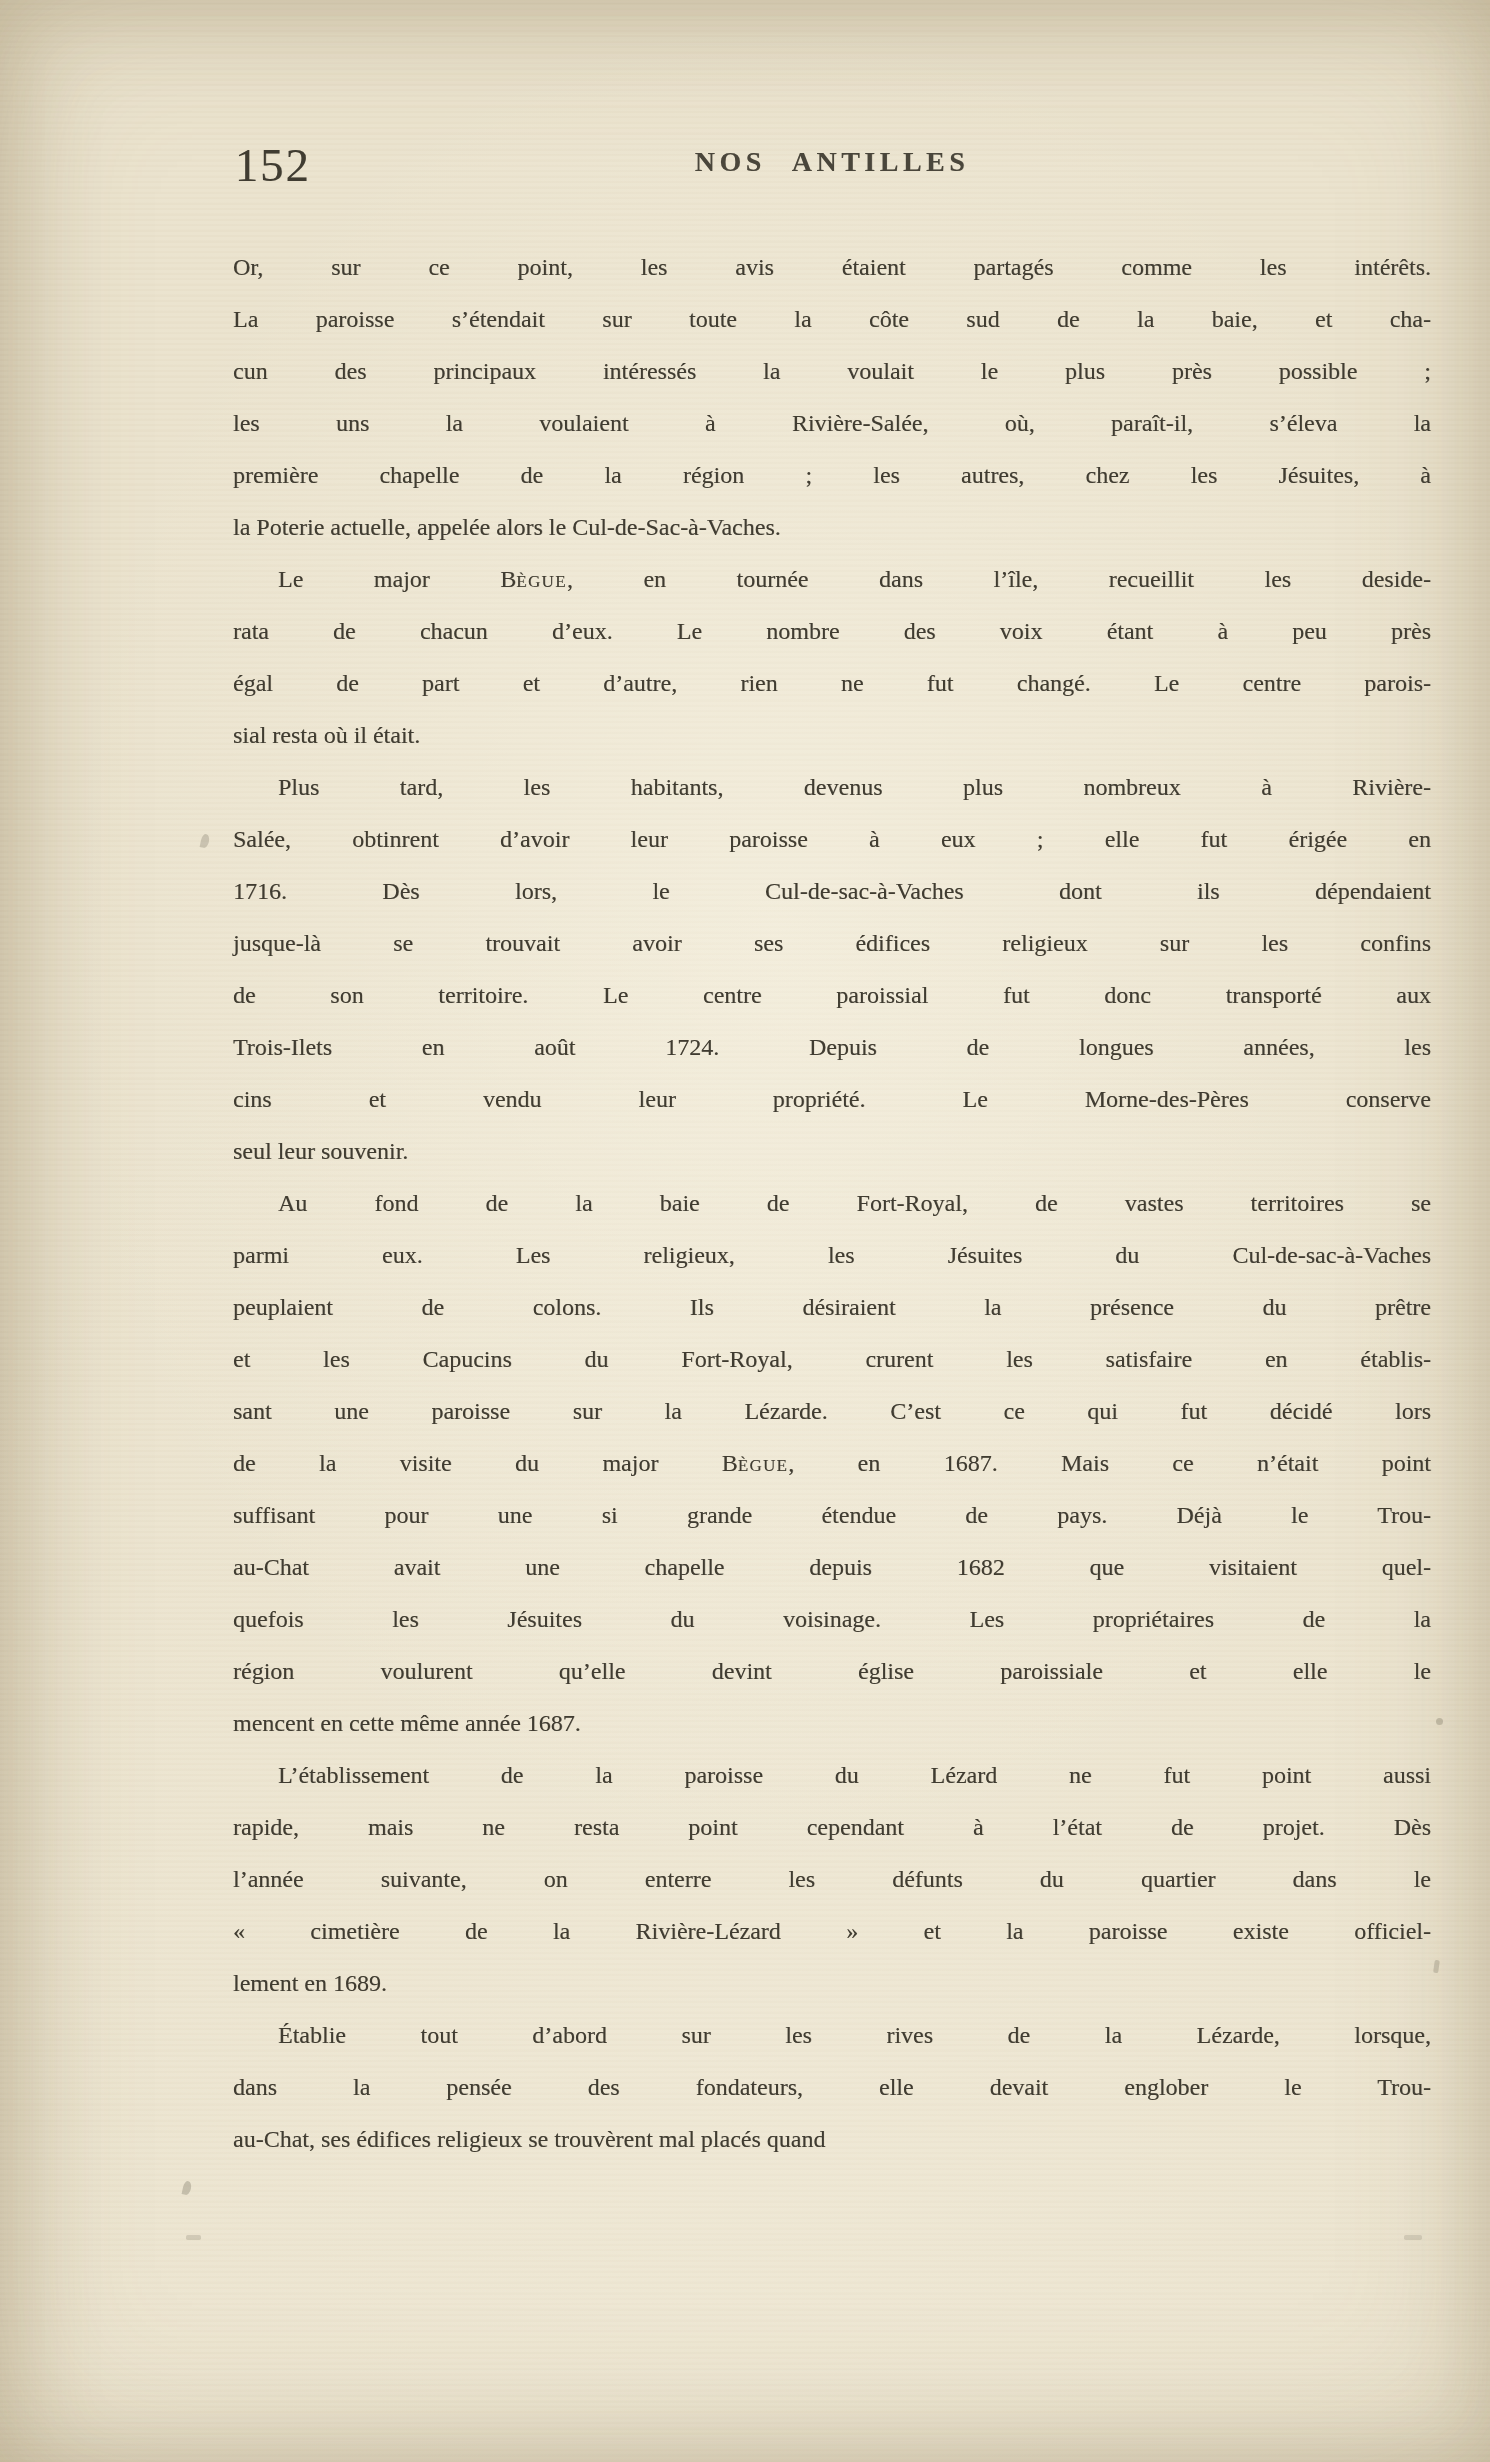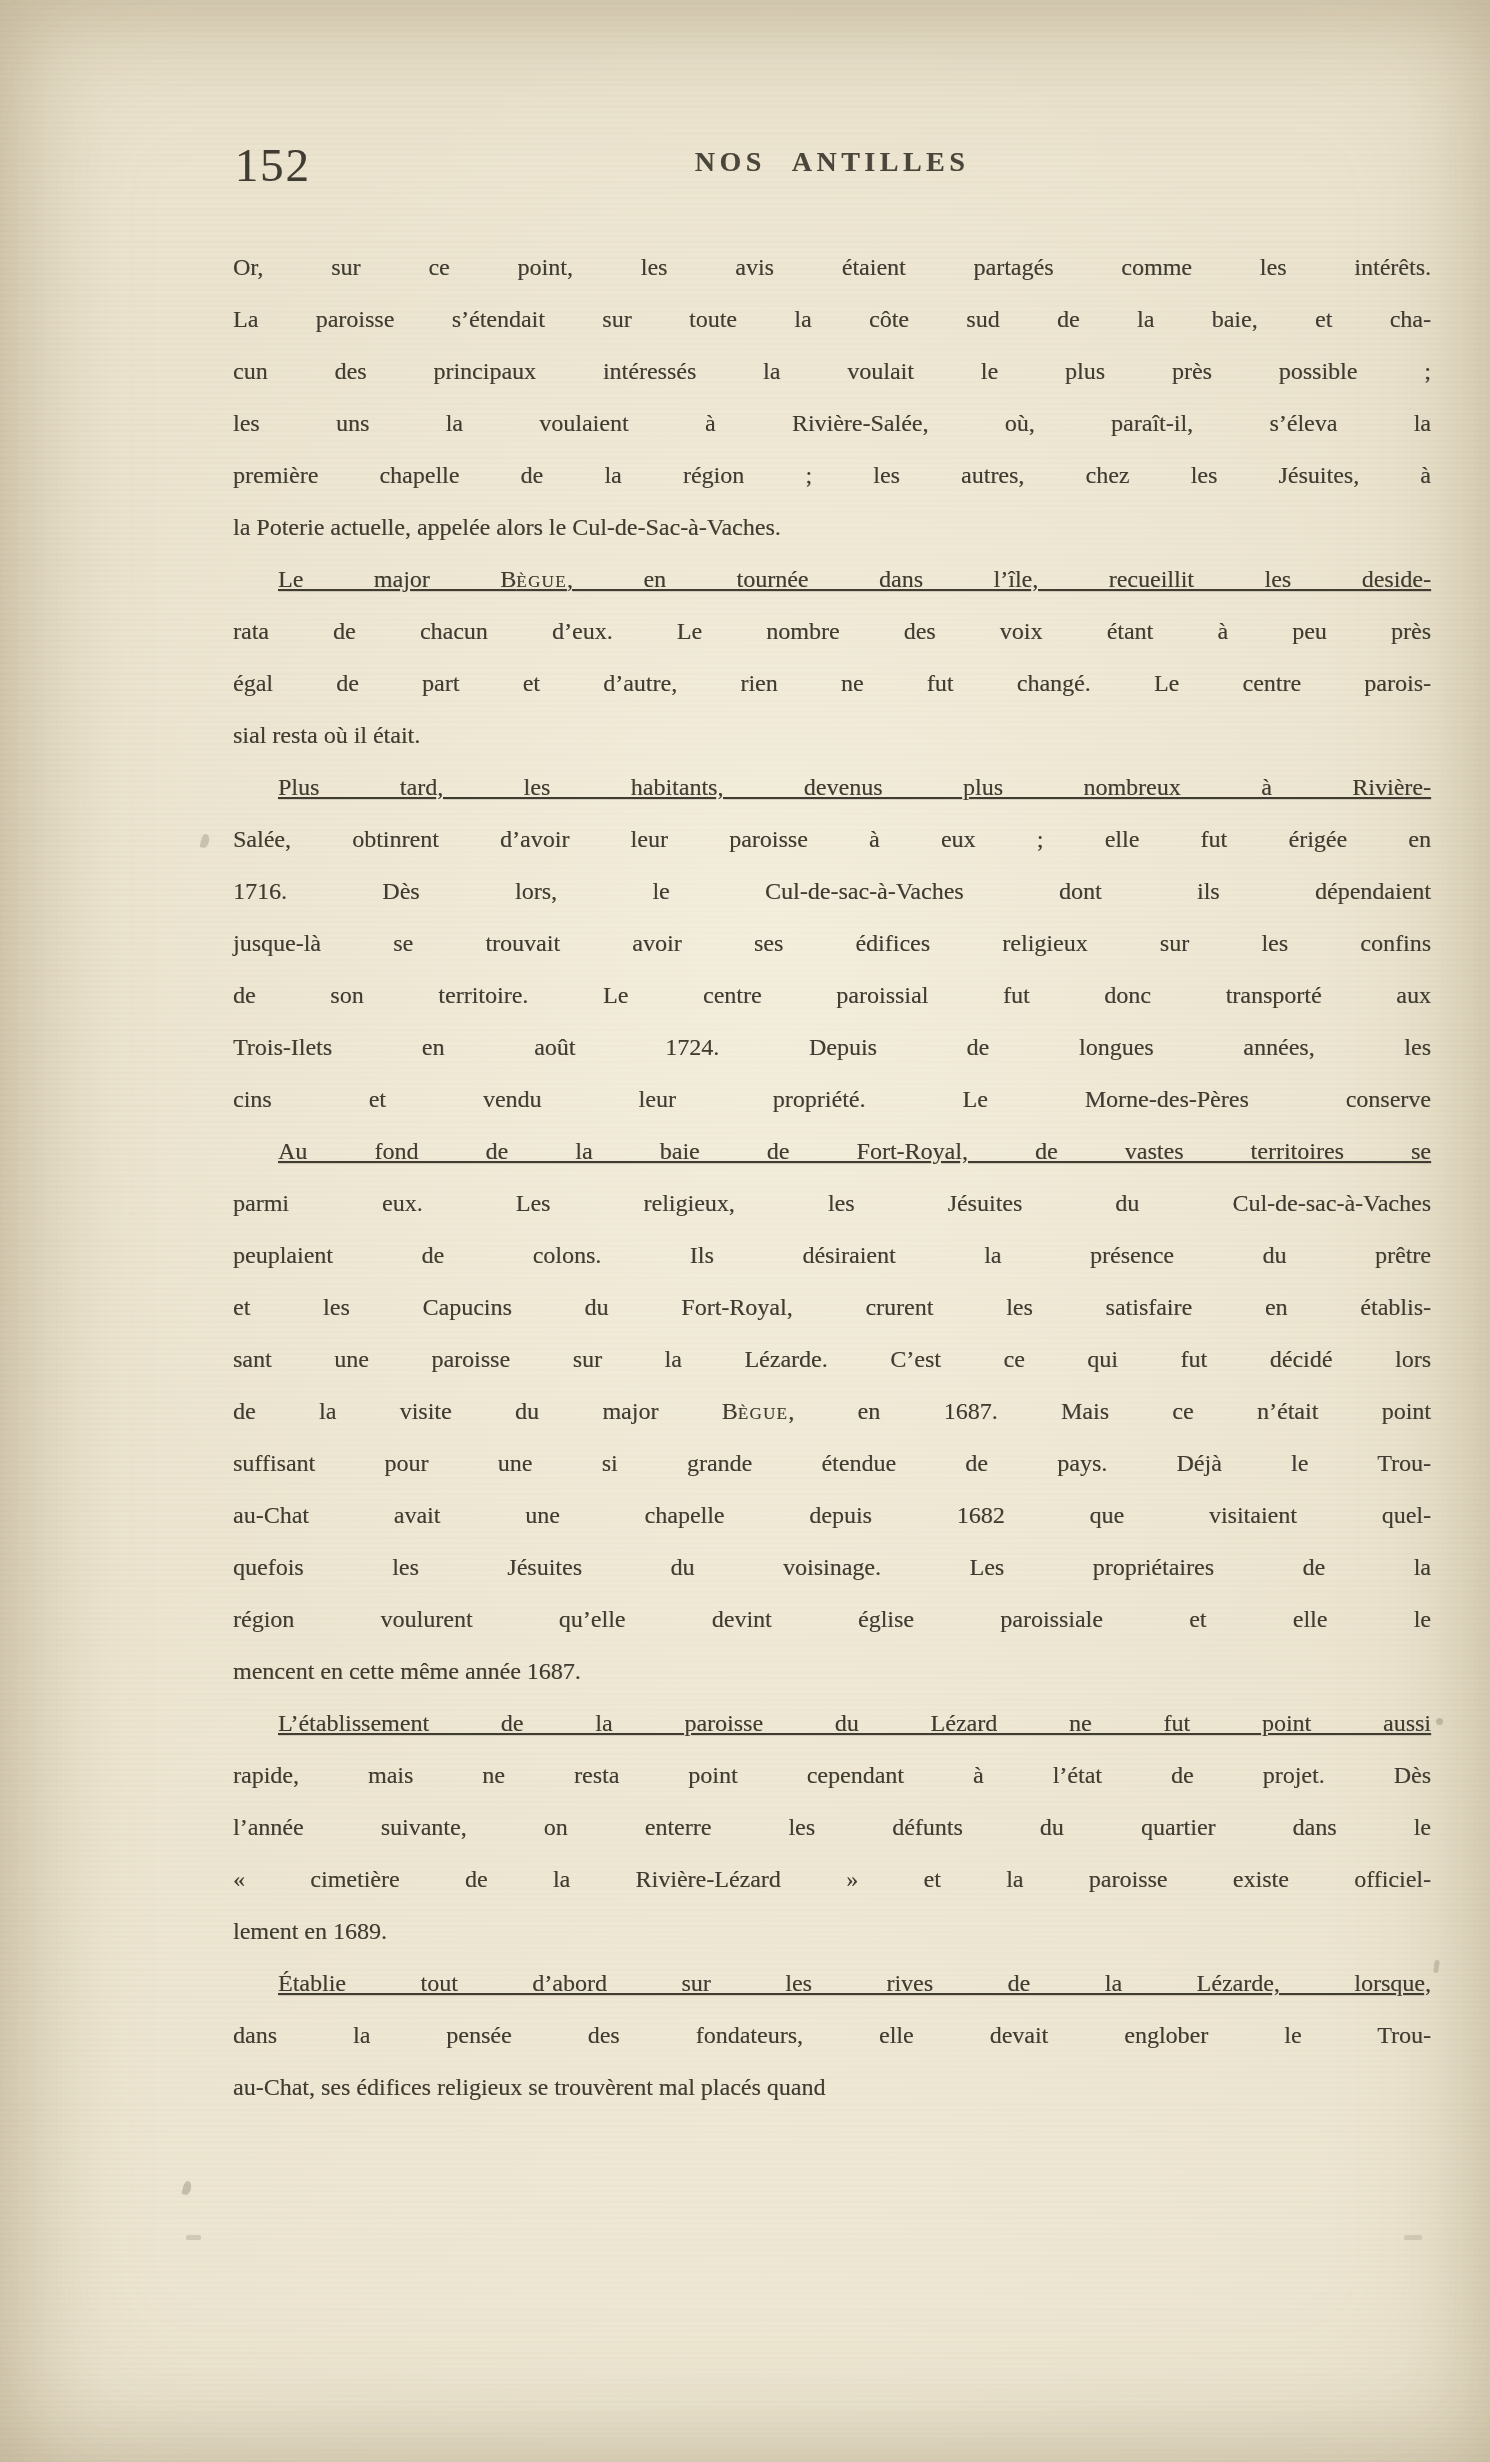--- a/index.html
+++ b/index.html
@@ -51,21 +51,21 @@
     text-shadow:0.4px 0.4px 0.5px rgba(58,53,42,0.40);
   }
   .line{
     height:52px;
     text-align:justify;
     text-align-last:left;
     white-space:normal;
     overflow:visible;
   }
   .line.j{ text-align-last:justify; }
-  .line.indent{ text-indent:45px;text-decoration:underline; }
+  .line.indent{ text-indent:45px; }
   .sc{ font-variant:small-caps; letter-spacing:1.3px; }
   .speck{
     position:absolute;
     background:rgba(78,72,58,0.55);
     pointer-events:none;
   }
   .speck.dot{ border-radius:50%; }
   .speck.comma{ border-radius:60% 60% 60% 0; transform:rotate(12deg); }
   .speck.tick{ border-radius:1.8px; transform:rotate(8deg); }
   .speck.dash{ border-radius:1.8px; }
@@ -91,20 +91,21 @@
       <div class="line j"><span>rata de chacun d’eux. Le nombre des voix étant à peu près</span></div>
       <div class="line j"><span>égal de part et d’autre, rien ne fut changé. Le centre parois-</span></div>
       <div class="line"><span>sial resta où il était.</span></div>
       <div class="line j indent"><span>Plus tard, les habitants, devenus plus nombreux à Rivière-</span></div>
       <div class="line j"><span>Salée, obtinrent d’avoir leur paroisse à eux ; elle fut érigée en</span></div>
       <div class="line j"><span>1716. Dès lors, le Cul-de-sac-à-Vaches dont ils dépendaient</span></div>
       <div class="line j"><span>jusque-là se trouvait avoir ses édifices religieux sur les confins</span></div>
       <div class="line j"><span>de son territoire. Le centre paroissial fut donc transporté aux</span></div>
       <div class="line j"><span>Trois-Ilets en août 1724. Depuis de longues années, les</span></div>
       <div class="line j"><span>cins et vendu leur propriété. Le Morne-des-Pères conserve</span></div>
+      <div class="line"><span>seul leur souvenir.</span></div>
       <div class="line j indent"><span>Au fond de la baie de Fort-Royal, de vastes territoires se</span></div>
       <div class="line j"><span>parmi eux. Les religieux, les Jésuites du Cul-de-sac-à-Vaches</span></div>
       <div class="line j"><span>peuplaient de colons. Ils désiraient la présence du prêtre</span></div>
       <div class="line j"><span>et les Capucins du Fort-Royal, crurent les satisfaire en établis-</span></div>
       <div class="line j"><span>sant une paroisse sur la Lézarde. C’est ce qui fut décidé lors</span></div>
       <div class="line j"><span>de la visite du major B</span><span class="sc">ègue</span><span>, en 1687. Mais ce n’était point</span></div>
       <div class="line j"><span>suffisant pour une si grande étendue de pays. Déjà le Trou-</span></div>
       <div class="line j"><span>au-Chat avait une chapelle depuis 1682 que visitaient quel-</span></div>
       <div class="line j"><span>quefois les Jésuites du voisinage. Les propriétaires de la</span></div>
       <div class="line j"><span>région voulurent qu’elle devint église paroissiale et elle le</span></div>

